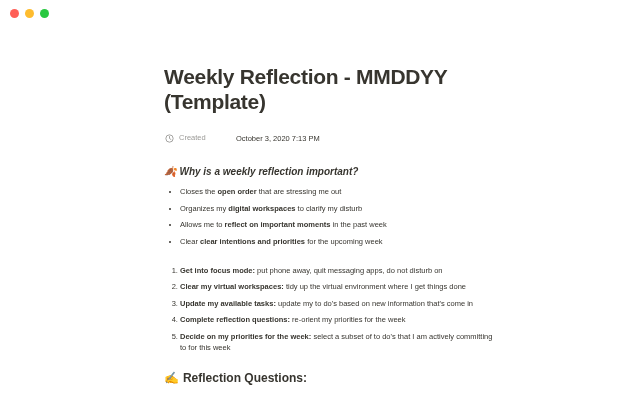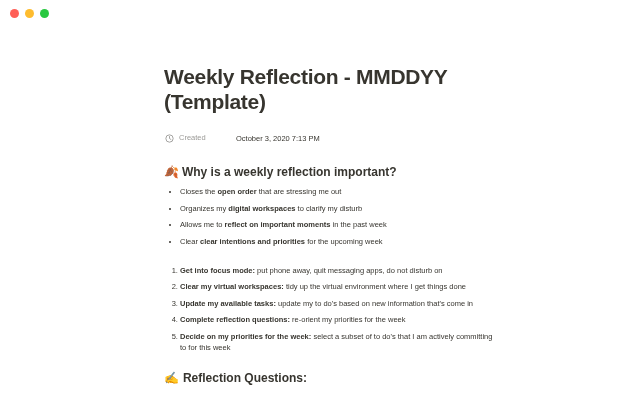--- a/index.html
+++ b/index.html
@@ -89,25 +89,26 @@
     display: inline-block;
     background: #fbecdd;
     color: #d9730d;
     font-size: 7px;
     padding: 2px 6px;
     border-radius: 3px;
     line-height: 1;
   }
 
   h2.section {
-    font-size: 12px;
+    font-size: 10px;
     font-weight: bold;
     color: #37352f;
     margin: 0 0 7px 0;
     line-height: 14px;
+    font-style: italic;
   }
   h2.section .emoji { margin-right: 3px; }
 
   ul.bullets, ol.steps {
     margin: 0 0 18px 0;
     padding-left: 16px;
   }
   ul.bullets li, ol.steps li {
     font-size: 7.5px;
     line-height: 11px;

